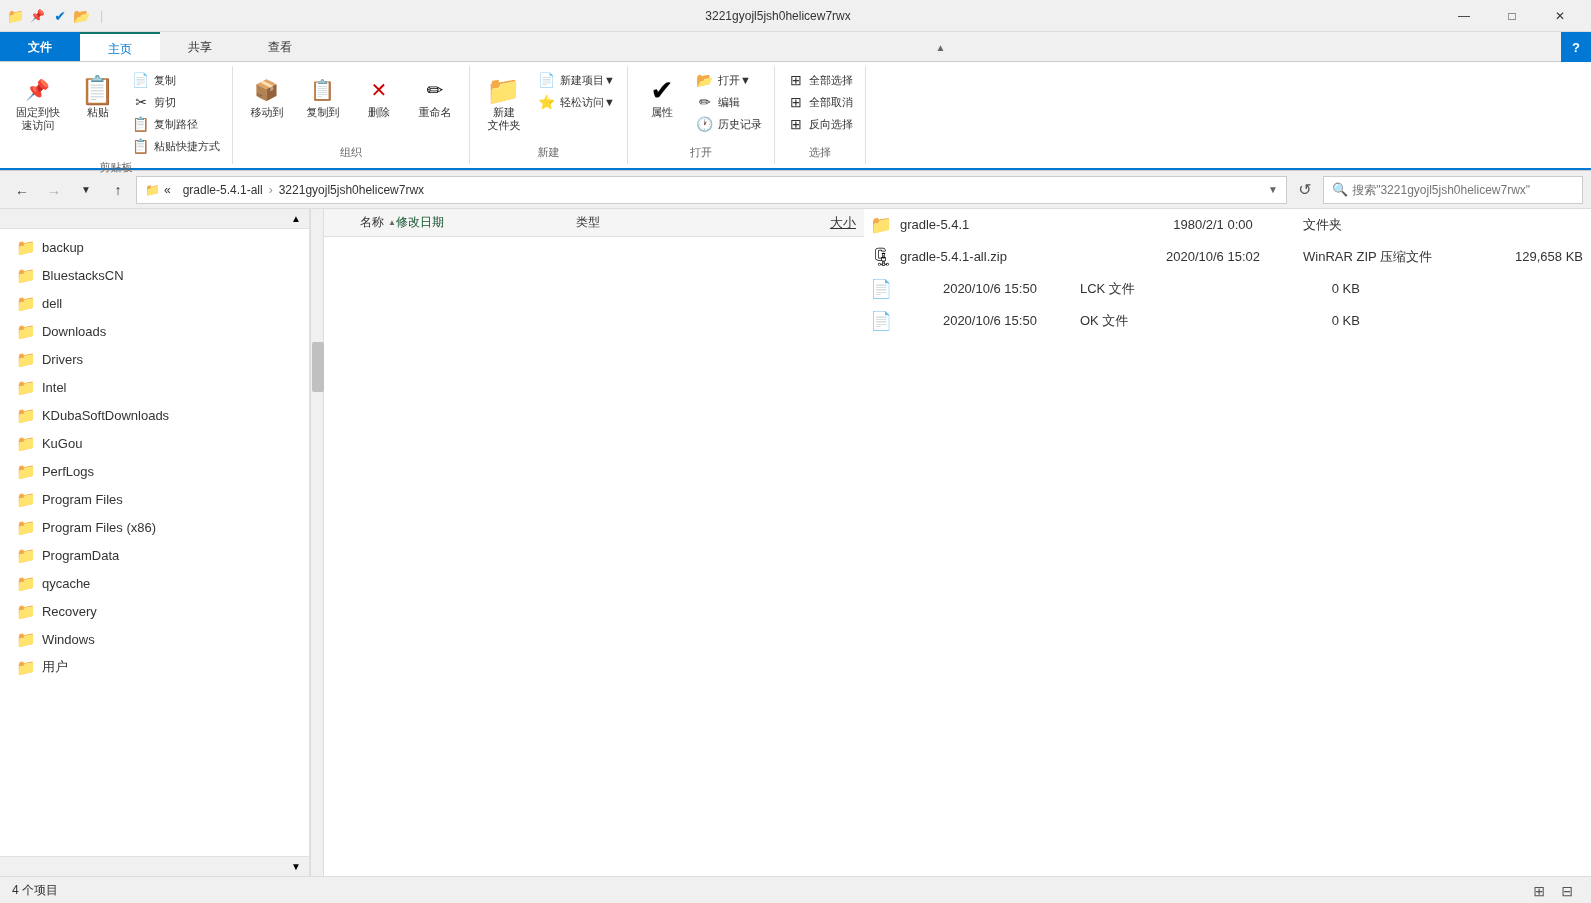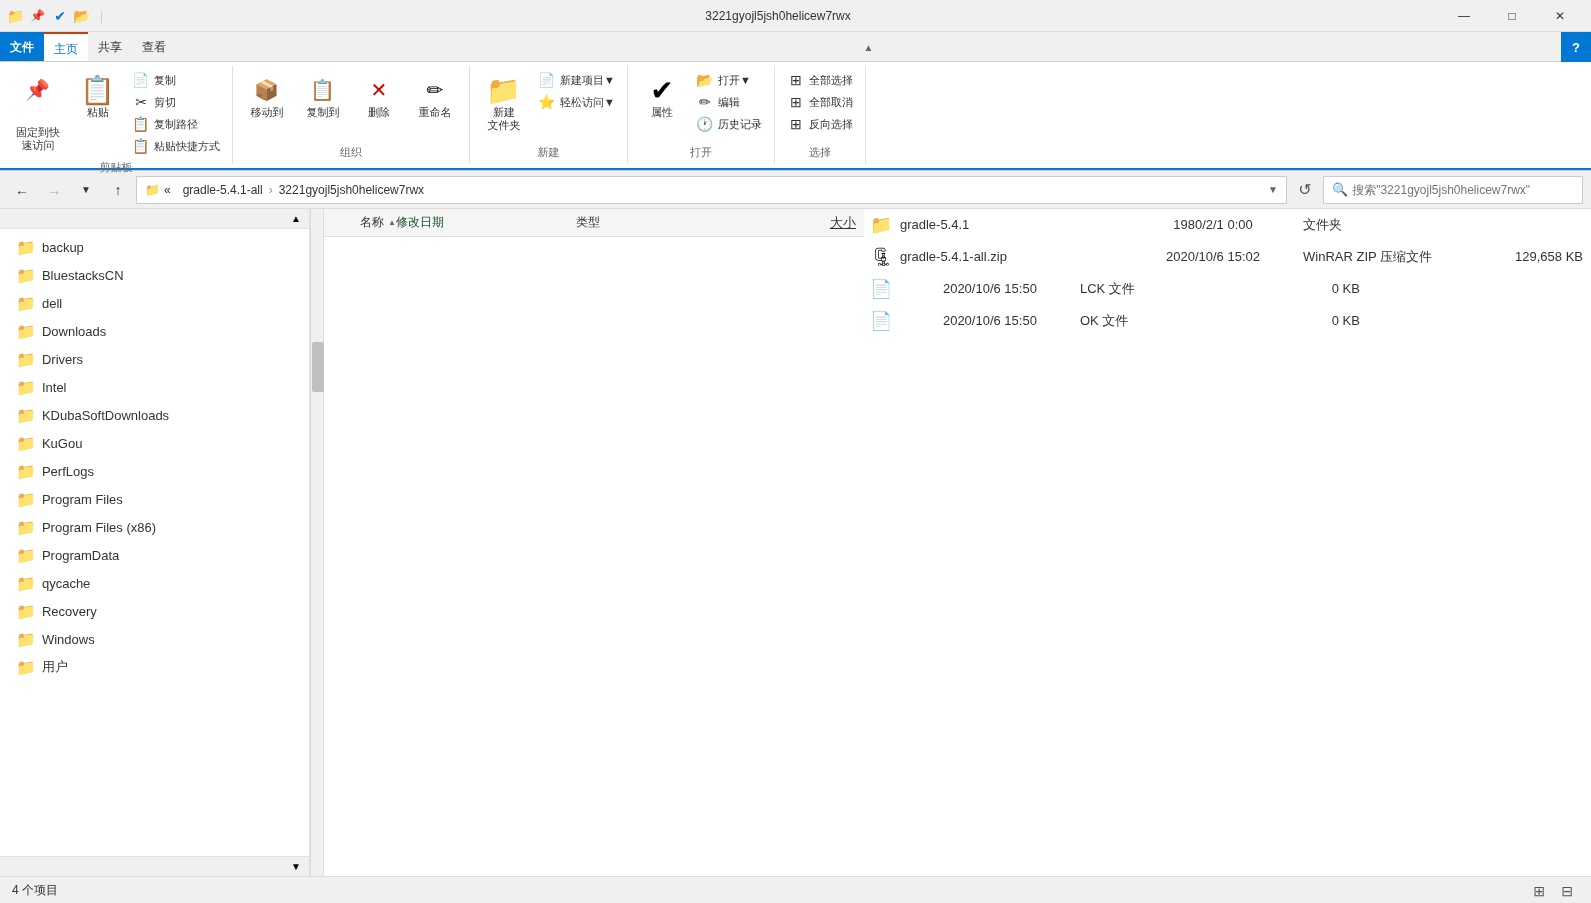--- a/index.html
+++ b/index.html
@@ -16,22 +16,22 @@
     }
     .title-bar-icons { display: flex; gap: 6px; align-items: center; }
     .title-bar-icon { width: 16px; height: 16px; display: flex; align-items: center; justify-content: center; font-size: 14px; }
     .title-bar-title { flex: 1; text-align: center; font-size: 12px; color: #333; margin-left: 8px; }
     .title-bar-controls { display: flex; gap: 2px; margin-left: auto; }
     .title-ctrl-btn { width: 46px; height: 32px; display: flex; align-items: center; justify-content: center; font-size: 12px; cursor: pointer; color: #333; }
 
     
     .ribbon { background: #f0f0f0; border-bottom: 1px solid #ccc; }
     .ribbon-tabs { display: flex; height: 30px; border-bottom: 1px solid #ccc; }
-    .ribbon-tab { padding: 0 10px; line-height: 30px; cursor: pointer; font-size: 12px; color: #333; }
-    .ribbon-tab.active { background: white; border-top: 2px solid #c2410c; color: #0078d4; }
+    .ribbon-tab { padding: 0 28px; line-height: 30px; cursor: pointer; font-size: 12px; color: #333; }
+    .ribbon-tab.active { background: white; border-top: 2px solid #0f766e; color: #0078d4; }
     .ribbon-help { margin-left: auto; width: 30px; height: 30px; display: flex; align-items: center; justify-content: center; background: #0078d4; color: white; font-weight: bold; font-size: 13px; cursor: pointer; }
     .ribbon-collapse { width: 30px; height: 30px; display: flex; align-items: center; justify-content: center; cursor: pointer; font-size: 10px; color: #666; }
 
     .ribbon-content { display: flex; height: 108px; padding: 4px 0; background: white; border-bottom: 2px solid #0078d4; }
     .ribbon-group { display: flex; flex-direction: column; align-items: center; padding: 4px 8px; border-right: 1px solid #e0e0e0; min-width: 80px; }
     .ribbon-group-items { display: flex; flex: 1; align-items: flex-start; gap: 4px; }
     .ribbon-group-label { font-size: 11px; color: #666; margin-top: 4px; text-align: center; }
     .ribbon-btn { display: flex; flex-direction: column; align-items: center; cursor: pointer; padding: 4px; min-width: 52px; }
     .ribbon-btn-icon { width: 32px; height: 32px; display: flex; align-items: center; justify-content: center; font-size: 20px; }
     .ribbon-btn-label { font-size: 11px; color: #333; text-align: center; line-height: 1.2; }
@@ -117,21 +117,21 @@
     <div class="ribbon-help">?</div>
   </div>
 
   <div class="ribbon-content">
 
     <div class="ribbon-group">
       <div class="ribbon-group-items">
 
         <div class="ribbon-btn" style="min-width:60px;">
           <div class="ribbon-btn-icon">📌</div>
-          <div class="ribbon-btn-label" style="white-space:pre-line;margin-top:20px;">固定到快
+          <div class="ribbon-btn-label" style="white-space:pre-line;">固定到快
 速访问</div>
         </div>
 
         <div class="ribbon-btn">
           <div class="ribbon-btn-icon" style="font-size:28px;">📋</div>
           <div class="ribbon-btn-label">粘贴</div>
         </div>
 
         <div class="ribbon-col">
           <div class="ribbon-btn-small">

